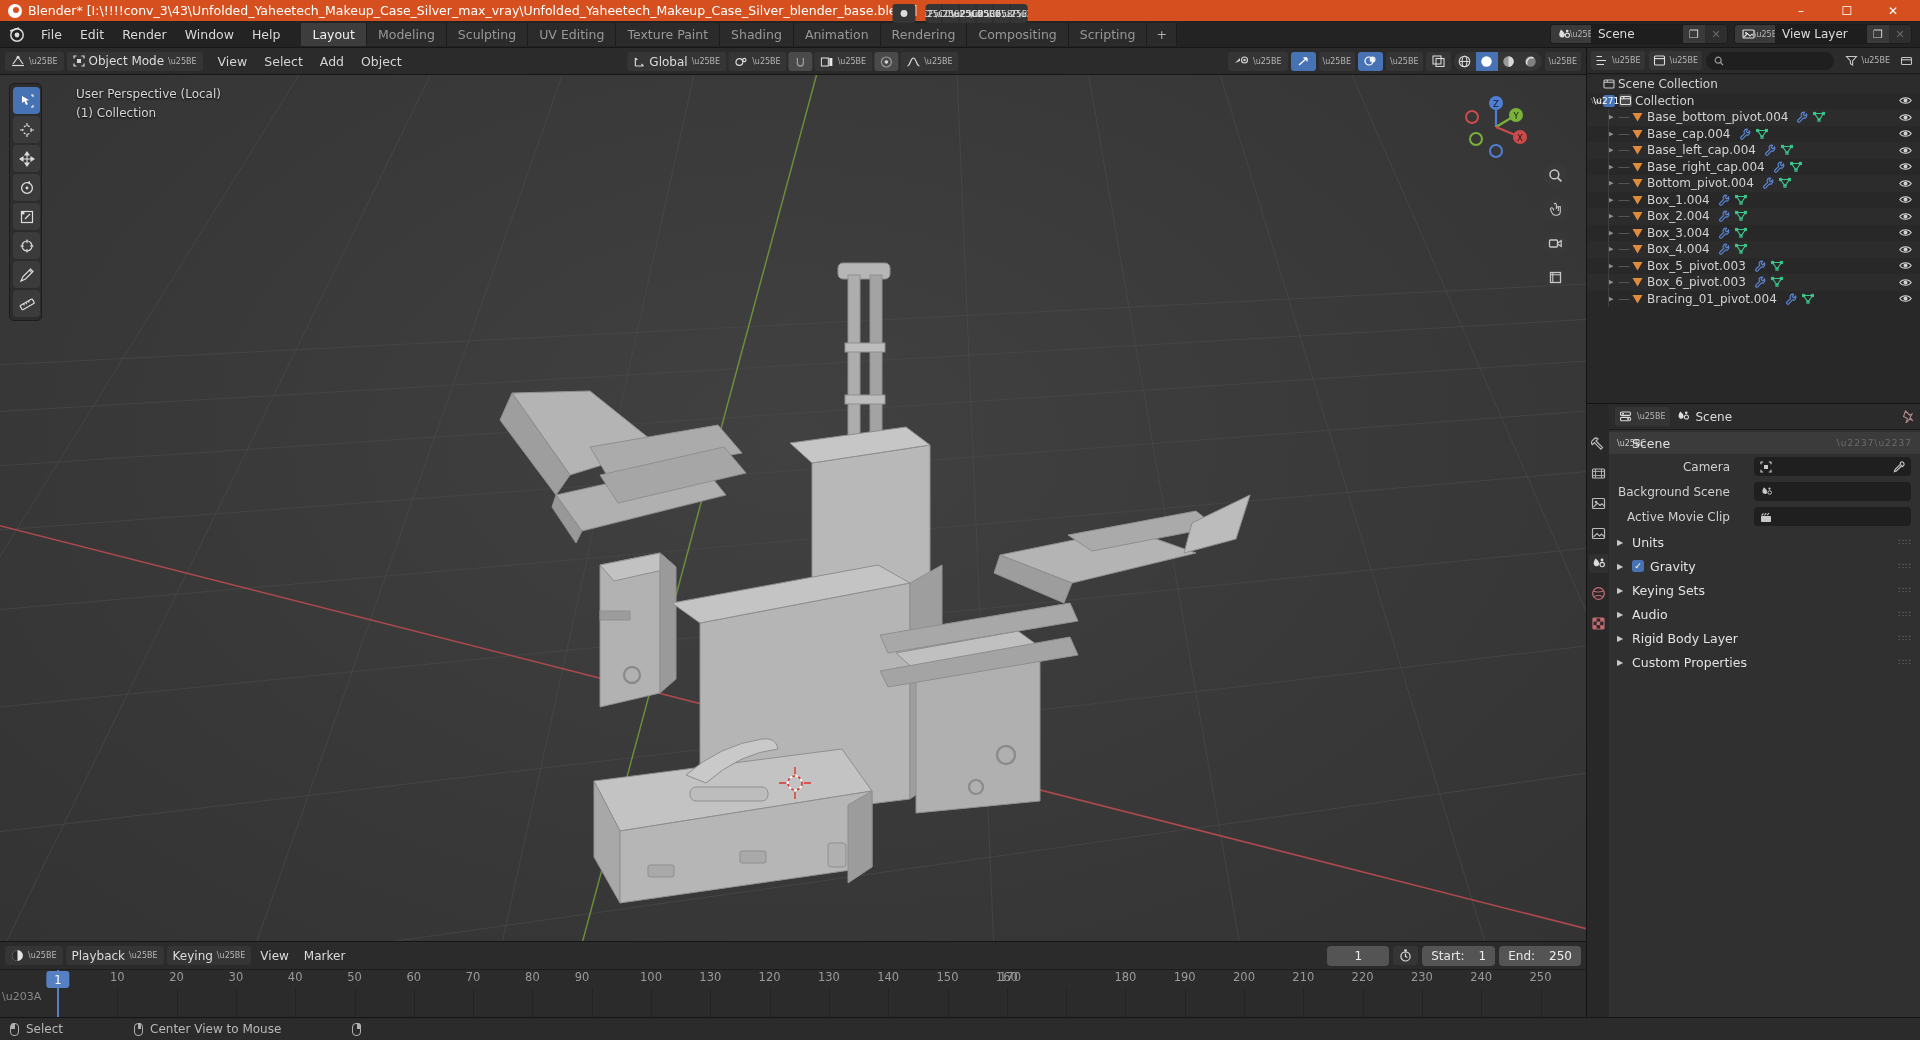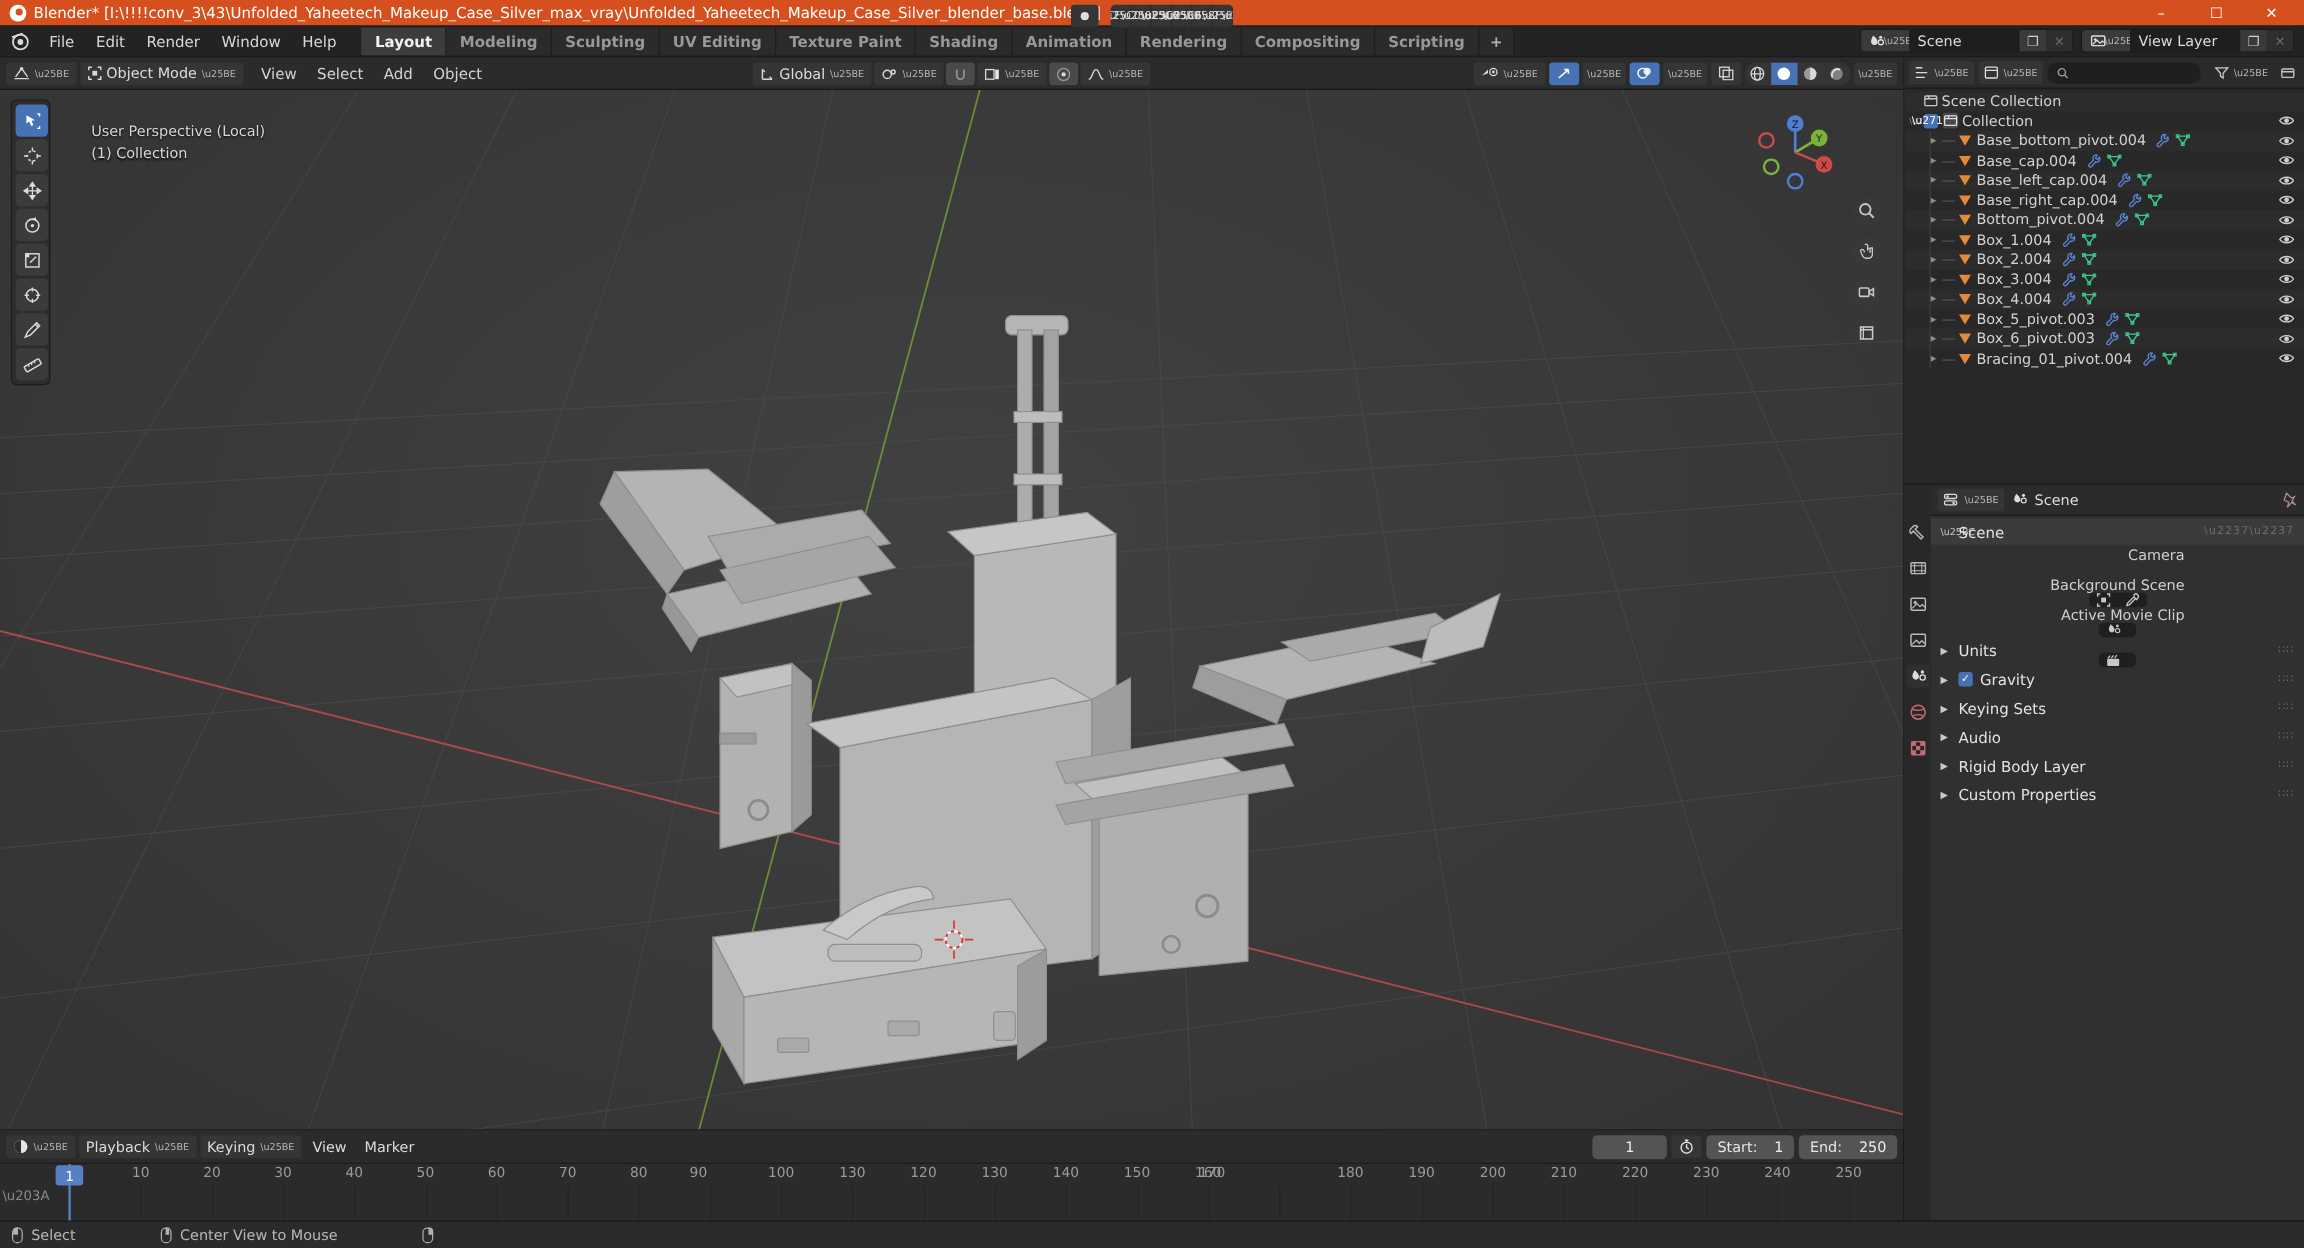--- a/index.html
+++ b/index.html
@@ -28,21 +28,21 @@
 
   
   .topbar { height:27px; background:#232323; display:flex; align-items:center;
     padding:0 2px; flex:none; border-bottom:1px solid #161616; }
   .tb-logo { width:22px; height:22px; margin:0 4px; position:relative; flex:none; }
   .tb-logo svg { display:block; }
   .menu { display:flex; align-items:center; }
   .menu .mi { padding:3px 9px; font-size:12.5px; color:#d8d8d8; border-radius:3px; cursor:default; }
   .ws-tabs { display:flex; align-items:center; margin-left:12px; }
   .ws { padding:4px 11px; font-size:12.5px; color:#989898; background:#2b2b2b;
-    border-right:1px solid #1c1c1c;font-weight:bold; }
+    border-right:1px solid #1c1c1c; }
   .ws.active { background:#3d3d3d; color:#f0f0f0; }
   .ws.plus { color:#b0b0b0; padding:4px 9px; }
   .topbar-right { margin-left:auto; display:flex; align-items:center; gap:6px; padding-right:6px; }
   .idblock { display:flex; align-items:center; background:#282828; border-radius:4px; height:20px;
     overflow:hidden; border:1px solid #1b1b1b; }
   .idblock .ic { width:26px; height:100%; display:flex; align-items:center; justify-content:center;
     background:#3a3a3a; }
   .idblock .nm { padding:0 10px 0 7px; font-size:12px; min-width:92px; background:#1e1e1e; height:100%;
     display:flex; align-items:center; color:#dcdcdc; }
   .idblock .bx { width:22px; height:100%; display:flex; align-items:center; justify-content:center;
@@ -67,21 +67,21 @@
   .menu-inline { display:flex; gap:1px; margin-left:4px; }
   .menu-inline .mi { padding:2px 8px; font-size:12.5px; color:#d4d4d4; border-radius:3px; }
   .vp-header-right { margin-left:auto; display:flex; gap:3px; align-items:center; }
   .shade-grp { display:flex; background:#353535; border-radius:10px; overflow:hidden; }
   .shade-grp .sb { width:22px; height:19px; display:flex; align-items:center; justify-content:center; }
   .shade-grp .sb.on { background:#4772b3; }
 
   
   .vp-canvas { position:absolute; inset:27px 0 0 0; overflow:hidden;
     background:radial-gradient(ellipse at 50% 42%, #414141 0%, #393939 55%, #333 100%); }
-  .vp-overlay-text { position:absolute; left:76px; top:25px; font-size:12px; color:#d6d6d6;
+  .vp-overlay-text { position:absolute; left:76px; top:10px; font-size:12px; color:#d6d6d6;
     line-height:19px; text-shadow:0 1px 2px #000; pointer-events:none; }
   .toolbar { position:absolute; left:9px; top:8px; width:33px;
     background:#2d2d2d; border-radius:5px; padding:3px; display:flex; flex-direction:column; gap:2px;
     border:1px solid #1c1c1c; }
   .tool { width:27px; height:27px; border-radius:4px; background:#3b3b3b;
     display:flex; align-items:center; justify-content:center; }
   .tool.active { background:#4772b3; }
   .gizmo { position:absolute; right:52px; top:14px; width:76px; height:76px; }
   .nav-btns { position:absolute; right:18px; top:88px; display:flex; flex-direction:column; gap:9px; }
   .navb { width:25px; height:25px; border-radius:50%; background:#3b3b3b5e;
@@ -134,21 +134,21 @@
   .ptab.active { background:#303030; border-radius:3px 0 0 3px; }
   .prop-body { flex:1; display:flex; flex-direction:column; min-width:0; }
   .prop-head { height:26px; background:#2b2b2b; display:flex; align-items:center; gap:6px;
     padding:0 6px; border-bottom:1px solid #1a1a1a; }
   .prop-head .bcrumb { font-size:12px; color:#dcdcdc; }
   .panel-hdr { height:22px; display:flex; align-items:center; gap:6px; padding:0 8px;
     background:#3b3b3b; font-size:12.5px; color:#e2e2e2; margin:2px 0 0 0; }
   .panel-hdr.sub { background:transparent; }
   .tri { font-size:8px; color:#c9c9c9; width:9px; }
   .grip { margin-left:auto; color:#6c6c6c; font-size:9px; letter-spacing:1px; }
-  .prow { display:flex; align-items:center; height:21px; margin:2px 9px; gap:24px;flex-direction:column; }
+  .prow { display:flex; align-items:center; height:21px; margin:2px 9px; gap:24px; }
   .prow .plabel { width:112px; text-align:right; font-size:12px; color:#d0d0d0; }
   .pfield { flex:1; height:19px; background:#1f1f1f; border-radius:4px; display:flex;
     align-items:center; padding:0 6px; gap:6px; }
   .pfield .eyedrop { margin-left:auto; color:#b5b5b5; font-size:11px; }
   .cbox { width:12px; height:12px; background:#4772b3; border-radius:2.5px;
     display:flex; align-items:center; justify-content:center; color:#fff; font-size:9px; }
 
   
   .statusbar { height:23px; background:#2b2b2b; border-top:1px solid #151515; display:flex;
     align-items:center; padding:0 10px; font-size:12px; color:#b8b8b8; flex:none; gap:7px; }

